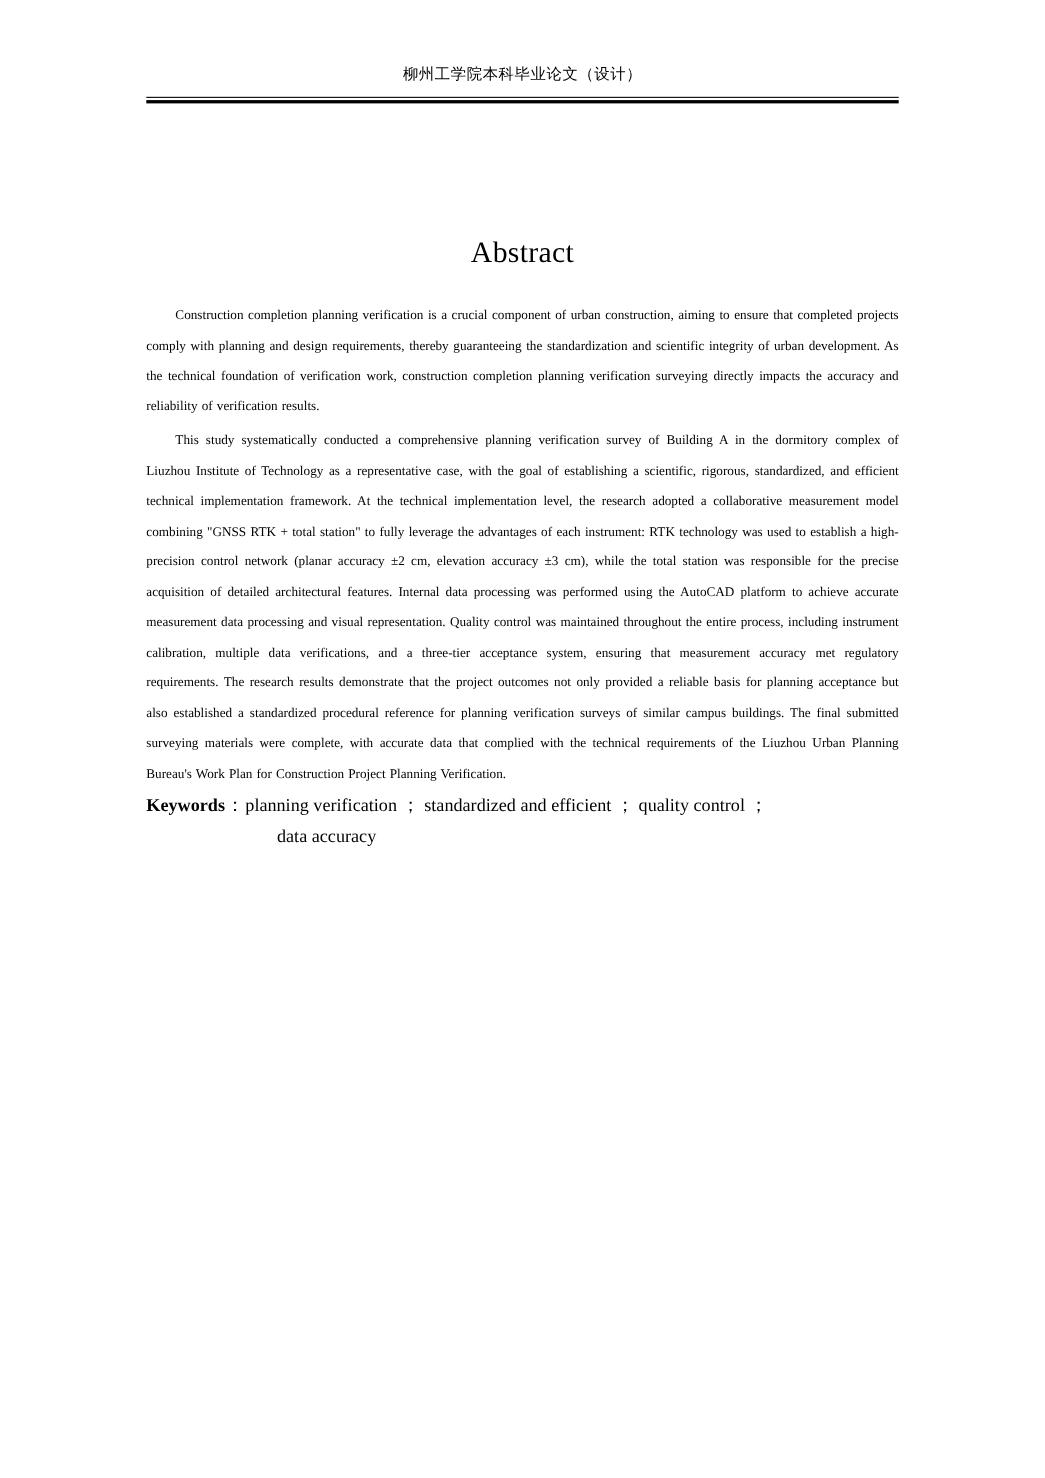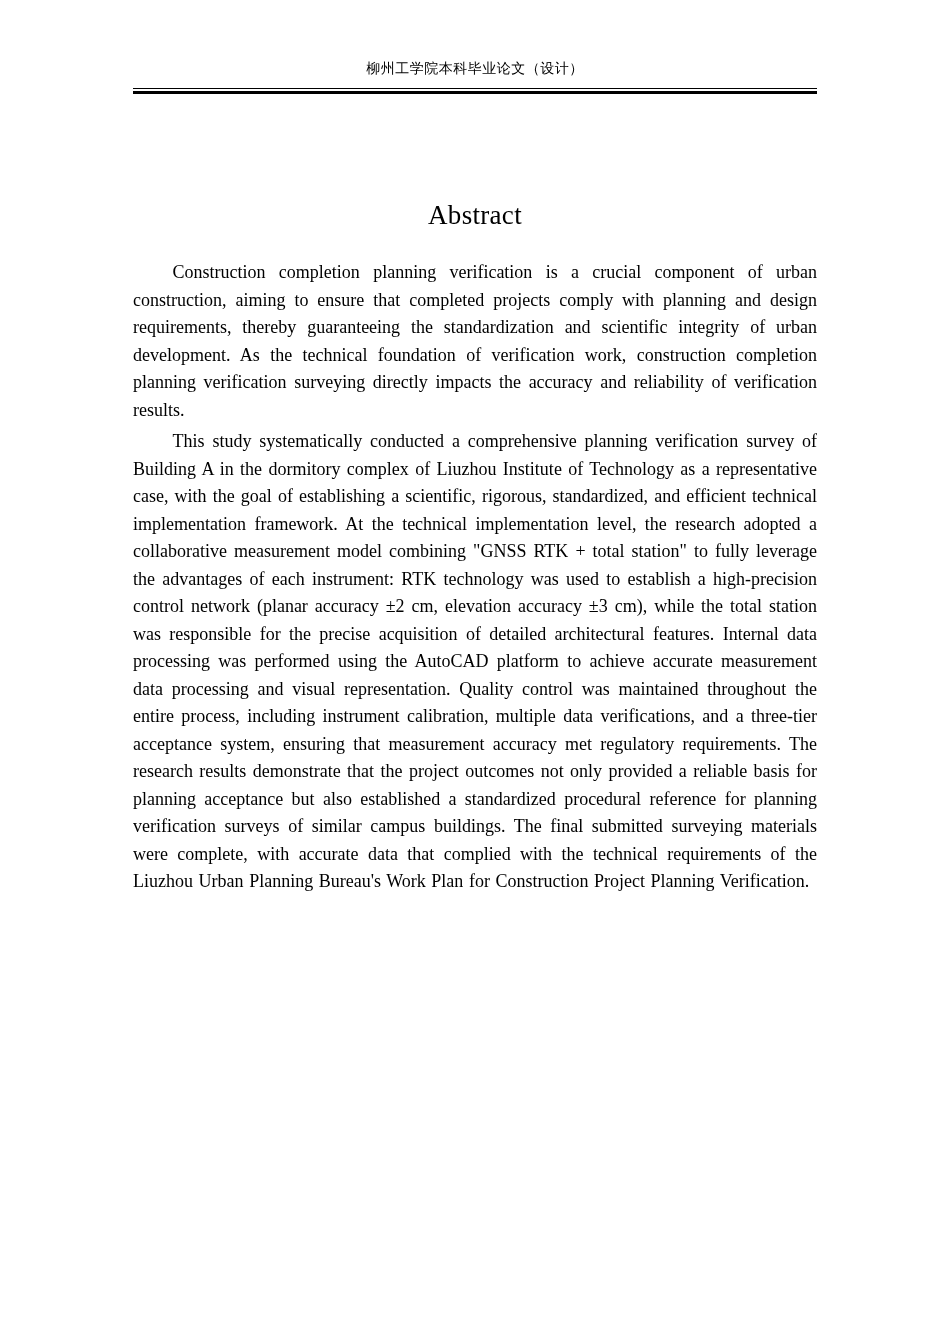--- a/index.html
+++ b/index.html
@@ -45,35 +45,35 @@
   .header-rule-thick {
     position: absolute;
     top: 91px;
     left: 133px;
     width: 684px;
     height: 3px;
     background: #000;
   }
   .content {
     position: absolute;
-    top: 200px;
+    top: 214px;
     left: 133px;
     width: 684px;
   }
   .title {
     font-family: "Liberation Serif", serif;
     font-size: 27px;
     text-align: center;
     margin: 0 0 28px 0;
     font-weight: normal;
     letter-spacing: 0.3px;
   }
   p.body-par {
     margin: 0;
-    font-size: 18px;
+    font-size: 12px;
     line-height: 27.5px;
     text-align: justify;
     text-align-last: left;
     text-indent: 2.2em;
     word-spacing: 0.06em;
   }
   p.body-par + p.body-par {
     margin-top: 4px;
   }
   .keywords-block {
@@ -103,15 +103,21 @@
   <div class="header">柳州工学院本科毕业论文（设计）</div>
   <div class="header-rule-thin"></div>
   <div class="header-rule-thick"></div>
 
   <div class="content">
     <h1 class="title">Abstract</h1>
 
     <p class="body-par">Construction completion planning verification is a crucial component of urban construction, aiming to ensure that completed projects comply with planning and design requirements, thereby guaranteeing the standardization and scientific integrity of urban development. As the technical foundation of verification work, construction completion planning verification surveying directly impacts the accuracy and reliability of verification results.</p>
     <p class="body-par">This study systematically conducted a comprehensive planning verification survey of Building A in the dormitory complex of Liuzhou Institute of Technology as a representative case, with the goal of establishing a scientific, rigorous, standardized, and efficient technical implementation framework. At the technical implementation level, the research adopted a collaborative measurement model combining "GNSS RTK + total station" to fully leverage the advantages of each instrument: RTK technology was used to establish a high-precision control network (planar accuracy ±2 cm, elevation accuracy ±3 cm), while the total station was responsible for the precise acquisition of detailed architectural features. Internal data processing was performed using the AutoCAD platform to achieve accurate measurement data processing and visual representation. Quality control was maintained throughout the entire process, including instrument calibration, multiple data verifications, and a three-tier acceptance system, ensuring that measurement accuracy met regulatory requirements. The research results demonstrate that the project outcomes not only provided a reliable basis for planning acceptance but also established a standardized procedural reference for planning verification surveys of similar campus buildings. The final submitted surveying materials were complete, with accurate data that complied with the technical requirements of the  Liuzhou Urban Planning Bureau's Work Plan for Construction Project Planning Verification.</p>
 
+    <div class="keywords-block">
+      <span class="keywords-line">
+        <span class="keywords-label">Keywords</span><span class="kw-sep">：</span><span>planning  verification ；  standardized  and  efficient ；  quality  control ；</span>
+      </span>
+      <span class="keywords-second">data  accuracy</span>
+    </div>
   </div>
 
 </div>
 
 </body></html>

